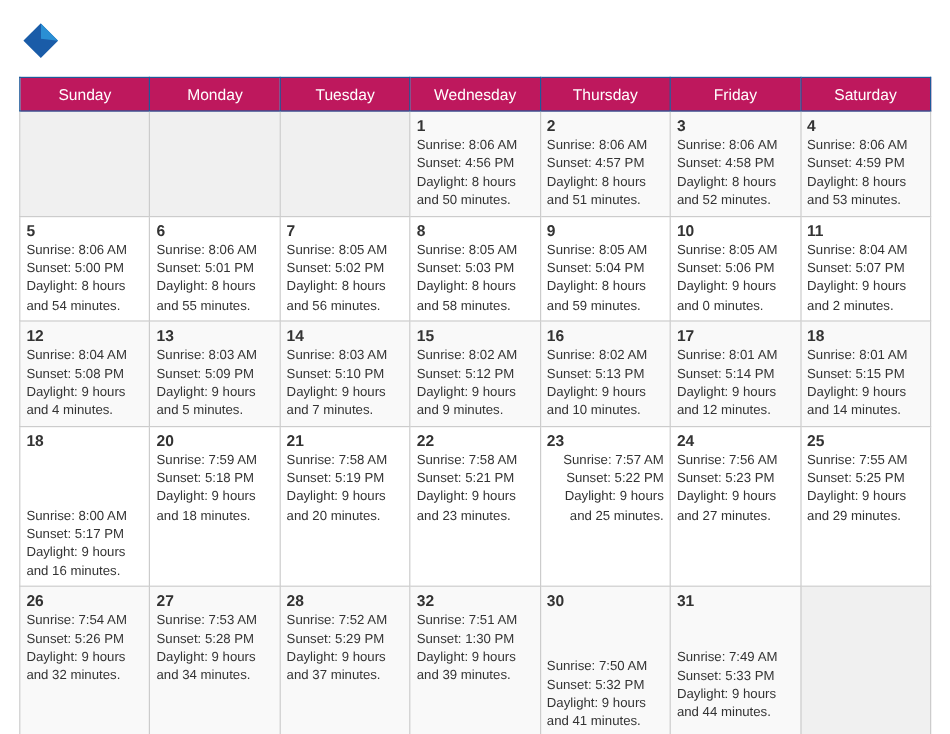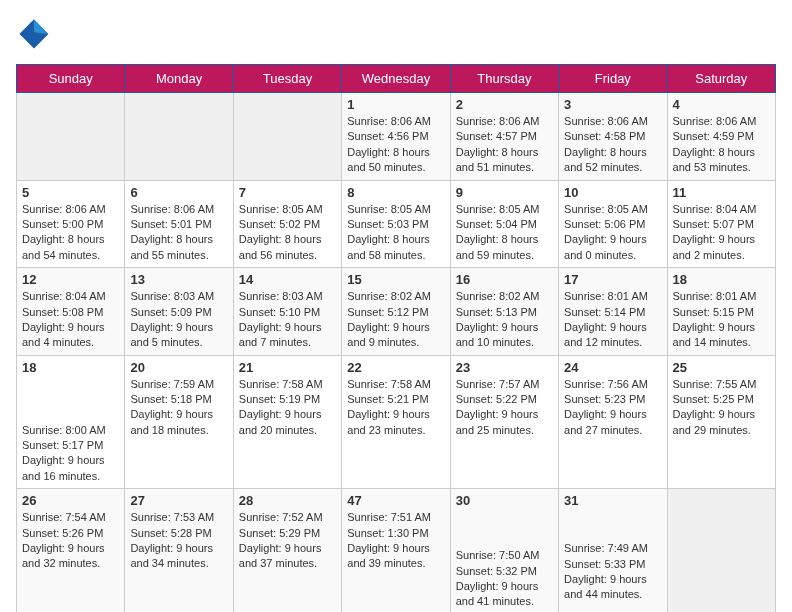--- a/index.html
+++ b/index.html
@@ -286,21 +286,21 @@
         </td>
         <td>
           <span class="day-num">22</span>
           <div class="day-info" style="white-space: pre-line;">Sunrise: 7:58 AM
 Sunset: 5:21 PM
 Daylight: 9 hours
 and 23 minutes.</div>
         </td>
         <td>
           <span class="day-num">23</span>
-          <div class="day-info" style="white-space: pre-line;">Sunrise: 7:57 AM
+          <div class="day-info" style="white-space: pre-line; text-align: right;">Sunrise: 7:57 AM
 Sunset: 5:22 PM
 Daylight: 9 hours
 and 25 minutes.</div>
         </td>
         <td>
           <span class="day-num">24</span>
           <div class="day-info" style="white-space: pre-line;">Sunrise: 7:56 AM
 Sunset: 5:23 PM
 Daylight: 9 hours
 and 27 minutes.</div>
@@ -329,21 +329,21 @@
 and 34 minutes.</div>
         </td>
         <td>
           <span class="day-num">28</span>
           <div class="day-info" style="white-space: pre-line;">Sunrise: 7:52 AM
 Sunset: 5:29 PM
 Daylight: 9 hours
 and 37 minutes.</div>
         </td>
         <td>
-          <span class="day-num">47</span>
+          <span class="day-num">32</span>
           <div class="day-info" style="white-space: pre-line;">Sunrise: 7:51 AM
 Sunset: 1:30 PM
 Daylight: 9 hours
 and 39 minutes.</div>
         </td>
         <td>
           <span class="day-num">30</span>
           <div class="day-info" style="white-space: pre-line; margin-top: 40px;">Sunrise: 7:50 AM
 Sunset: 5:32 PM
 Daylight: 9 hours

